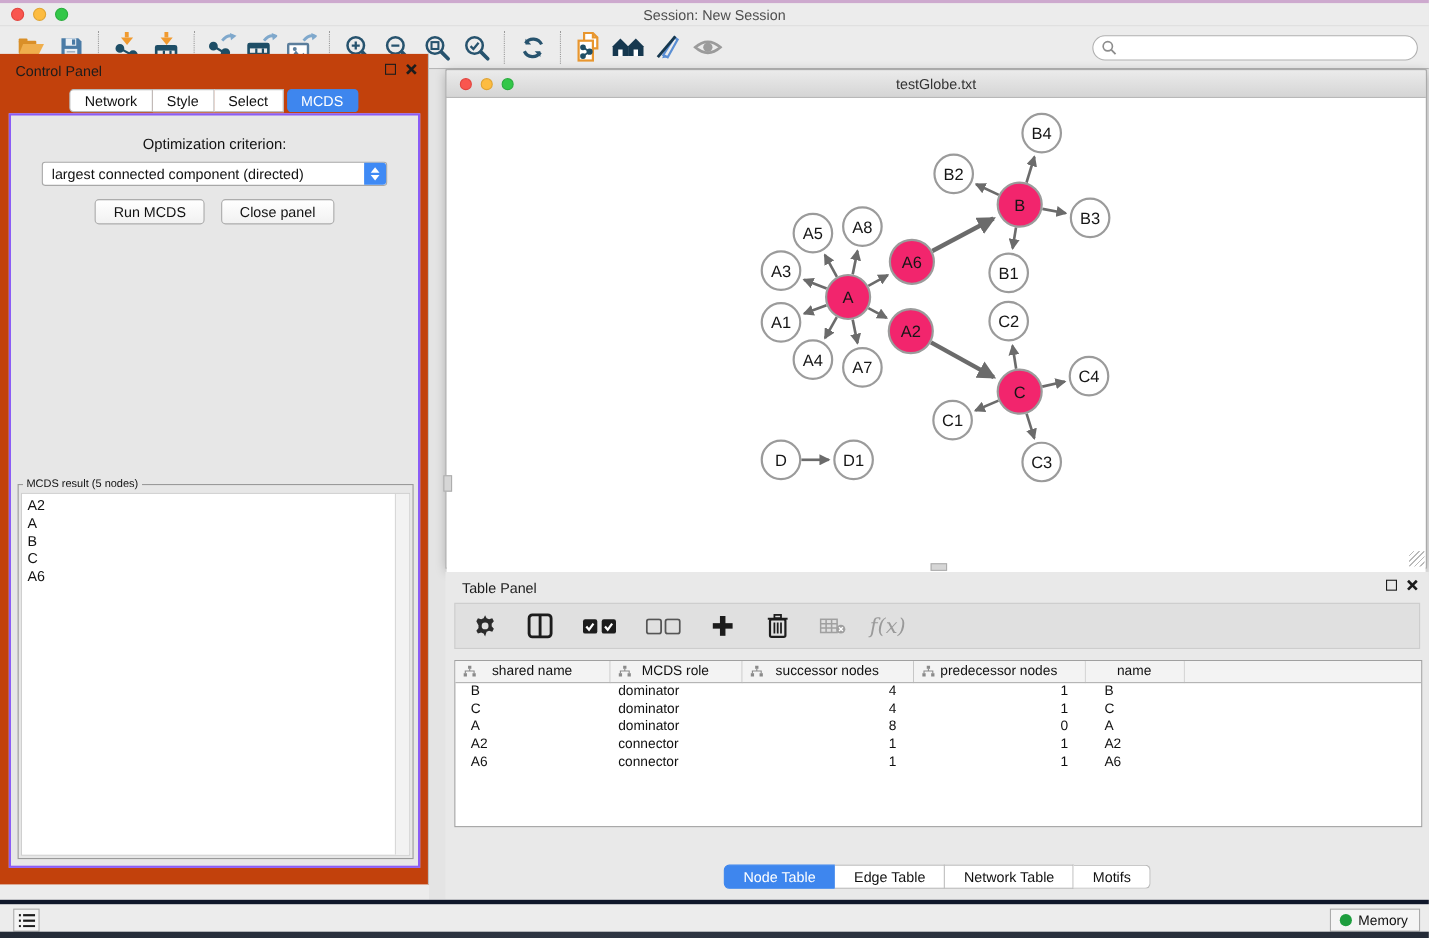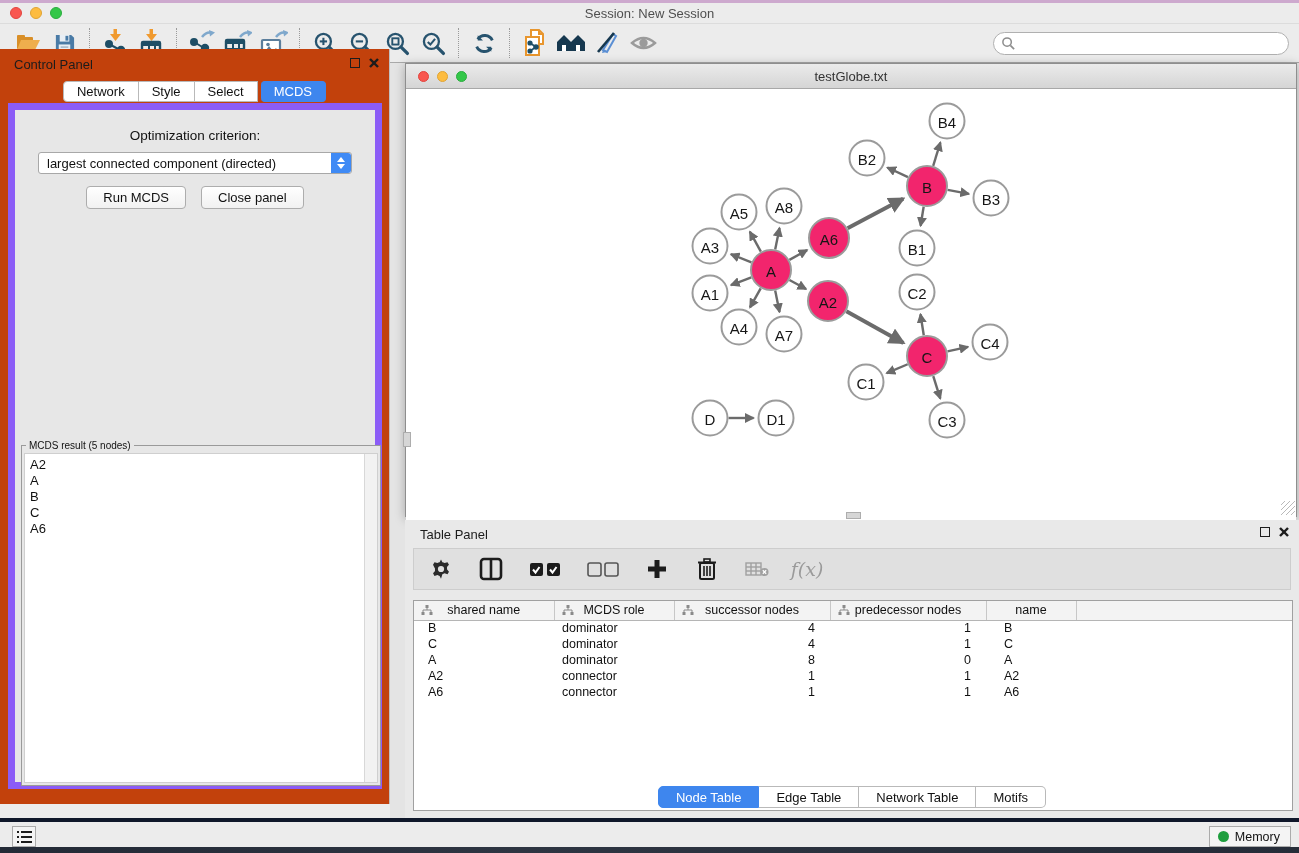--- a/index.html
+++ b/index.html
@@ -38,21 +38,21 @@
   .cp-title { position:absolute; left:14px; top:8px; font-size:13px; color:#1c1c1c; }
   .panel-btns { position:absolute; right:10px; top:9px; display:flex; gap:9px; align-items:center; }
   .float-btn { width:10px; height:10px; border:1.5px solid #1c1c1c; background:transparent; }
   .close-btn svg { display:block; }
   .cp-tabs { position:absolute; left:0; top:32px; width:100%; display:flex; justify-content:center; }
   .cp-tab { height:21px; padding:0 13px; font-size:13px; color:#111; background:#fff;
             border:1px solid #b9b9b9; border-left:none; line-height:20px; }
   .cp-tab:first-child { border-left:1px solid #b9b9b9; border-radius:4px 0 0 4px; }
   .cp-tab.active { background:#3e86ee; color:#fff; border-color:#3e86ee; border-radius:4px; margin-left:3px; }
   .cp-content { position:absolute; left:8px; top:54px; width:374px; height:686px; background:#e7e7e7;
-                border:7px solid #8b5cf6; }
+                border:2px solid #8b5cf6; }
   .opt-label { text-align:center; margin-top:18px; font-size:13.5px; color:#111; }
   .combo { position:relative; width:314px; height:22px; margin:9px auto 0; background:#fff;
            border:1px solid #a8a8a8; border-radius:3px; }
   .combo-text { position:absolute; left:8px; top:3px; font-size:13px; color:#111; white-space:nowrap; }
   .combo-stepper { position:absolute; right:0; top:0; width:20px; height:20px; background:#3f8af5;
            border-radius:0 3px 3px 0; }
   .combo-stepper .up { position:absolute; left:6px; top:4px; width:0; height:0;
            border-left:4px solid transparent; border-right:4px solid transparent; border-bottom:5px solid #fff; }
   .combo-stepper .down { position:absolute; left:6px; bottom:4px; width:0; height:0;
            border-left:4px solid transparent; border-right:4px solid transparent; border-top:5px solid #fff; }
@@ -83,21 +83,21 @@
   .net-vthumb { position:absolute; left:-3px; top:368px; width:8px; height:15px; background:#d6d6d6; border:1px solid #adadad; }
   .net-hthumb { position:absolute; left:440px; bottom:-3px; width:15px; height:7px; background:#d6d6d6; border:1px solid #adadad; }
 
   
   .table-panel { position:absolute; left:405px; top:520px; width:894px; height:298px; background:#e9e9e9; }
   .tp-title { position:absolute; left:15px; top:7px; font-size:13px; color:#1c1c1c; }
   .tp-toolbar { position:absolute; left:8px; top:28px; width:878px; height:42px; background:#e0e0e0;
                 border:1px solid #cdcdcd; display:flex; align-items:center; padding-left:14px; gap:24px; }
   .tp-ico { display:flex; align-items:center; justify-content:center; width:26px; height:26px; }
   .fx { font-family:"DejaVu Serif", serif; font-style:italic; font-size:19px; color:#9a9a9a; }
-  .tp-tablewrap { position:absolute; left:8px; top:80px; width:880px; height:211px; background:#fff;
+  .tp-tablewrap { position:absolute; left:8px; top:80px; width:880px; height:152px; background:#fff;
                 border:1px solid #a0a0a0; overflow:hidden; }
   table.node-table { border-collapse:collapse; table-layout:fixed; width:100%; }
   .node-table th { height:19px; background:#f3f3f3; border-bottom:1px solid #b5b5b5; border-right:1px solid #c7c7c7;
                 font-size:12.5px; font-weight:normal; color:#111; position:relative; text-align:center; }
   .node-table th.filler { border-right:none; }
   .node-table th .col-ico { position:absolute; left:7px; top:4px; }
   .node-table td { height:16px; font-size:12.5px; color:#111; white-space:nowrap; overflow:hidden; }
   .node-table td.c0 { padding-left:14px; }
   .node-table td.c1 { padding-left:8px; }
   .node-table td.c2, .node-table td.c3 { text-align:right; padding-right:15px; }

